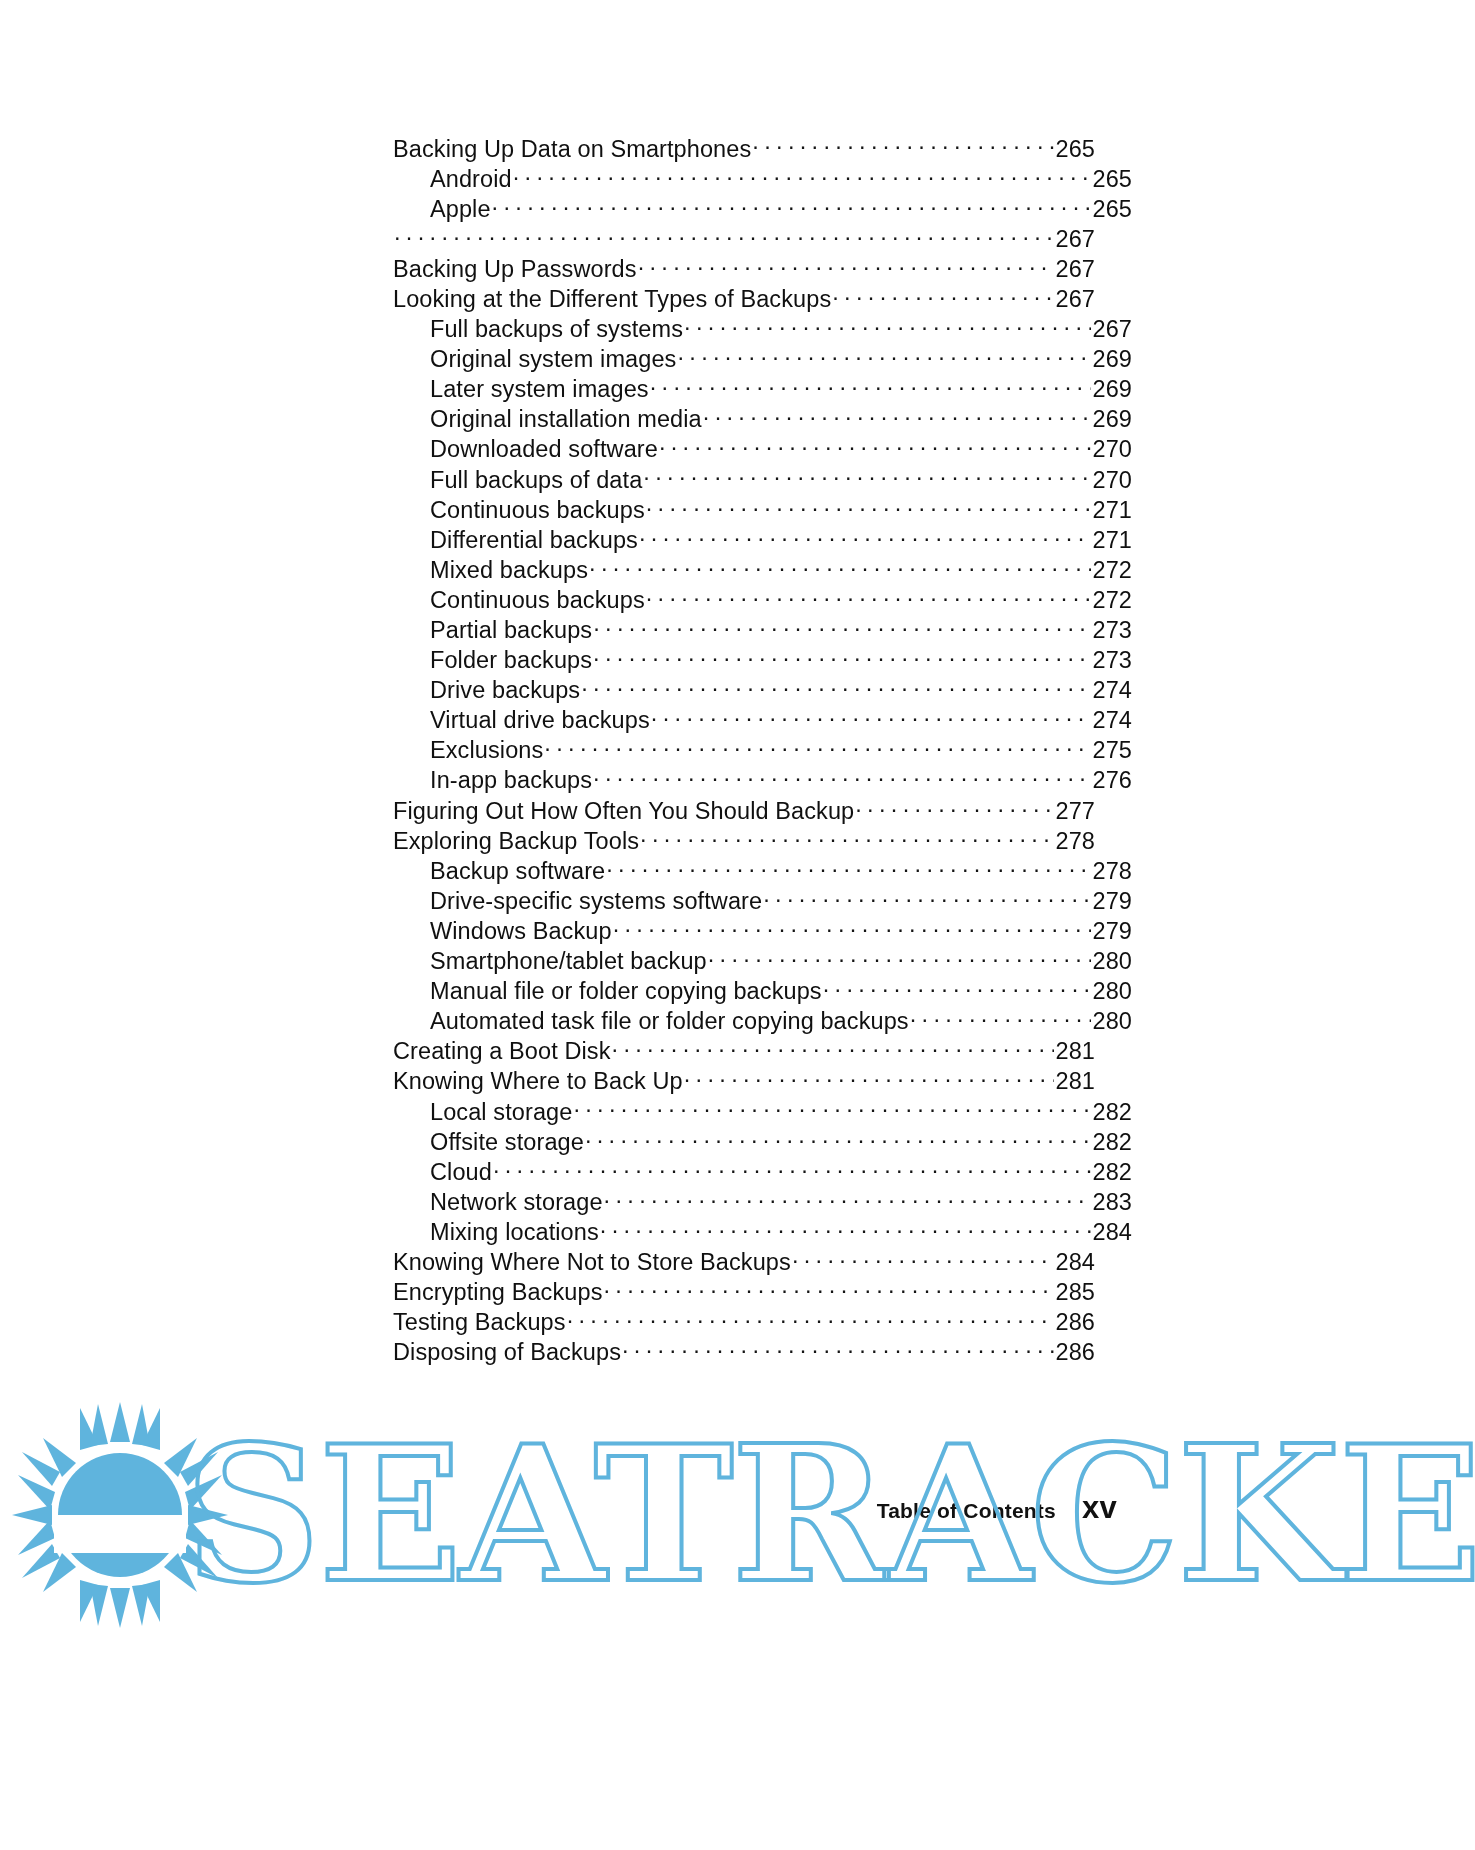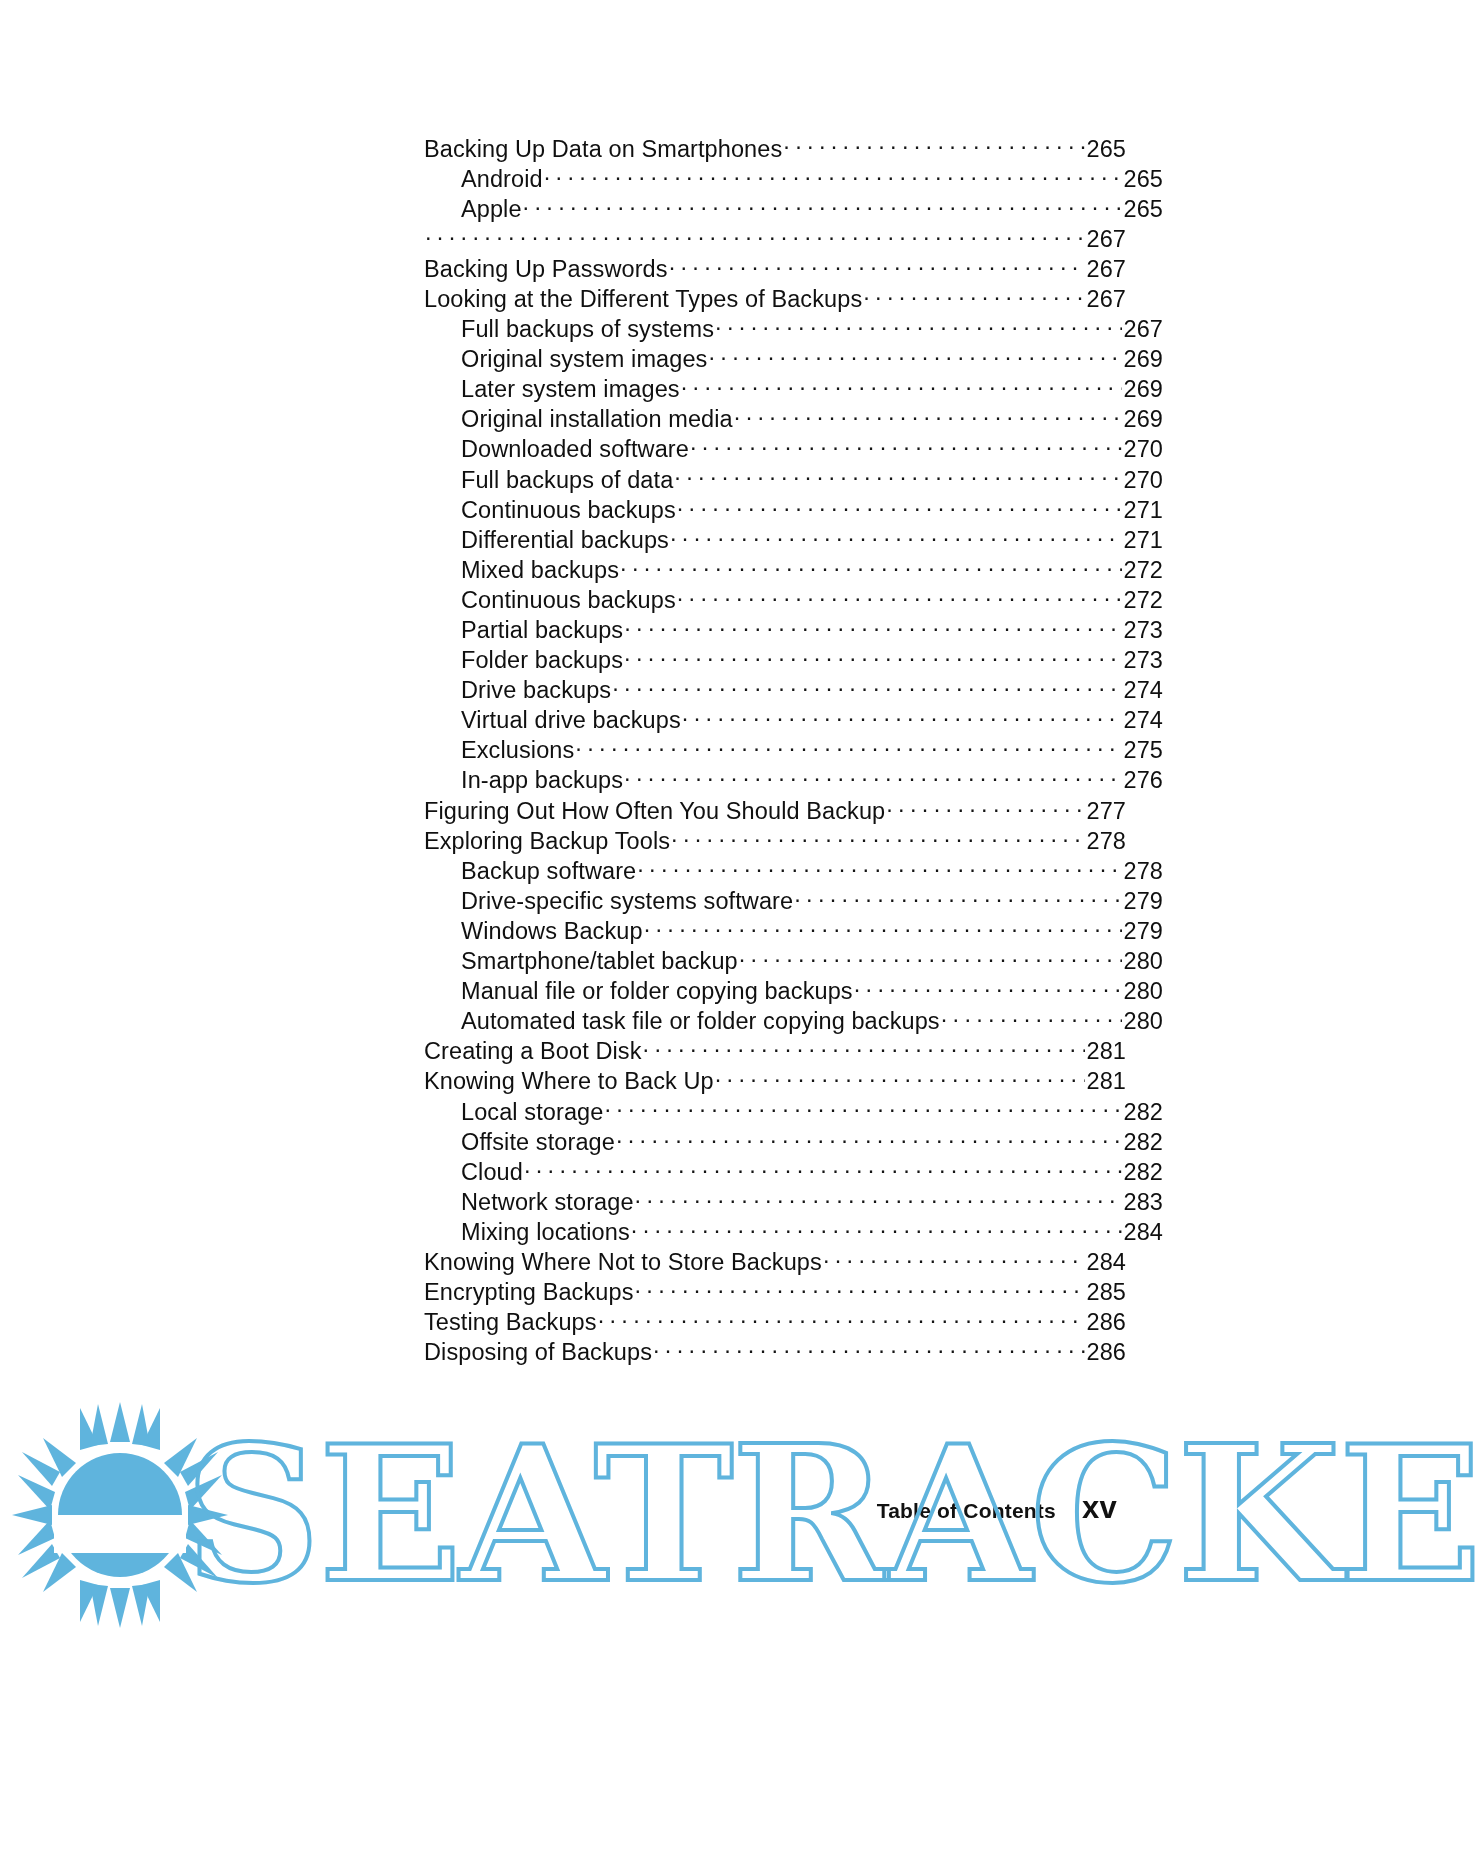--- a/index.html
+++ b/index.html
@@ -12,21 +12,21 @@
     color:#101010;
   }
   .page{
     position:absolute;
     left:0;top:0;
     width:1475px;height:1850px;
   }
   
   .toc{
     position:absolute;
-    left:424px;
+    left:393px;
     top:133px;
     width:702px;
   }
   .toc-row{
     display:flex;
     align-items:baseline;
     width:100%;
     font-size:23.5px;
     line-height:28.6px;
     letter-spacing:0.1px;

